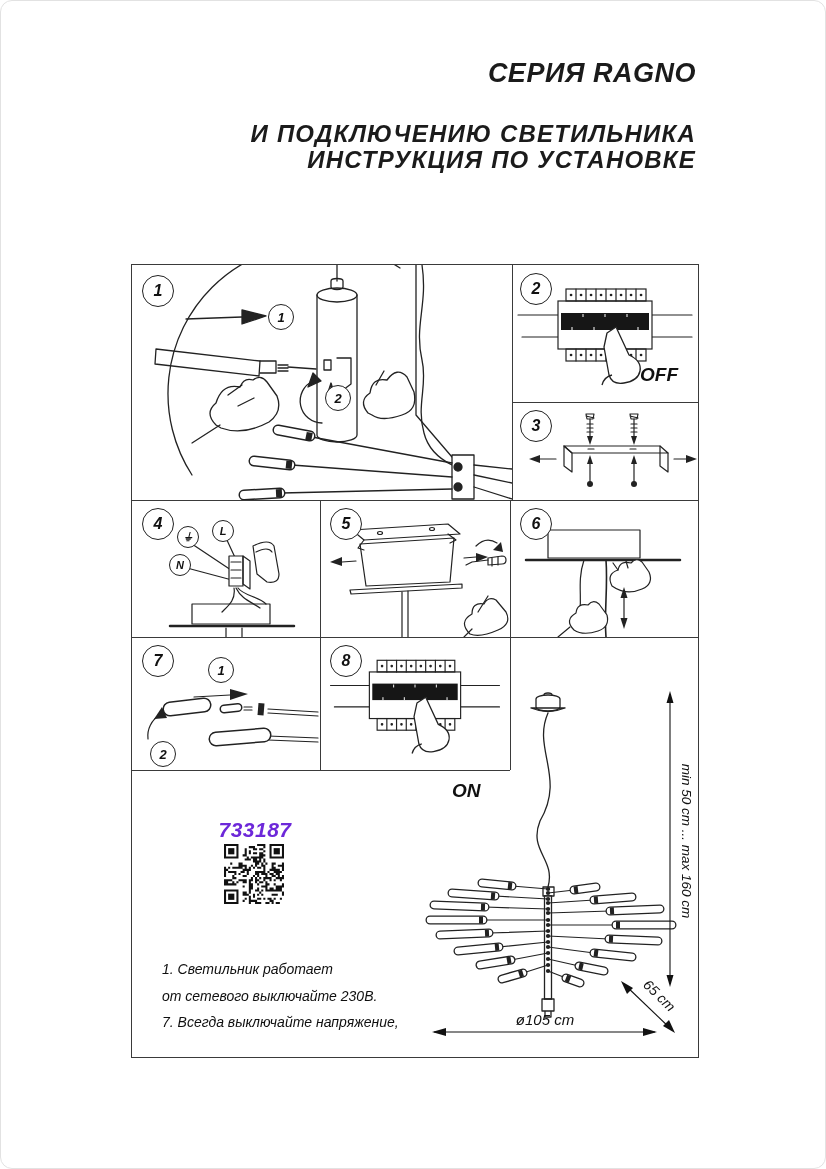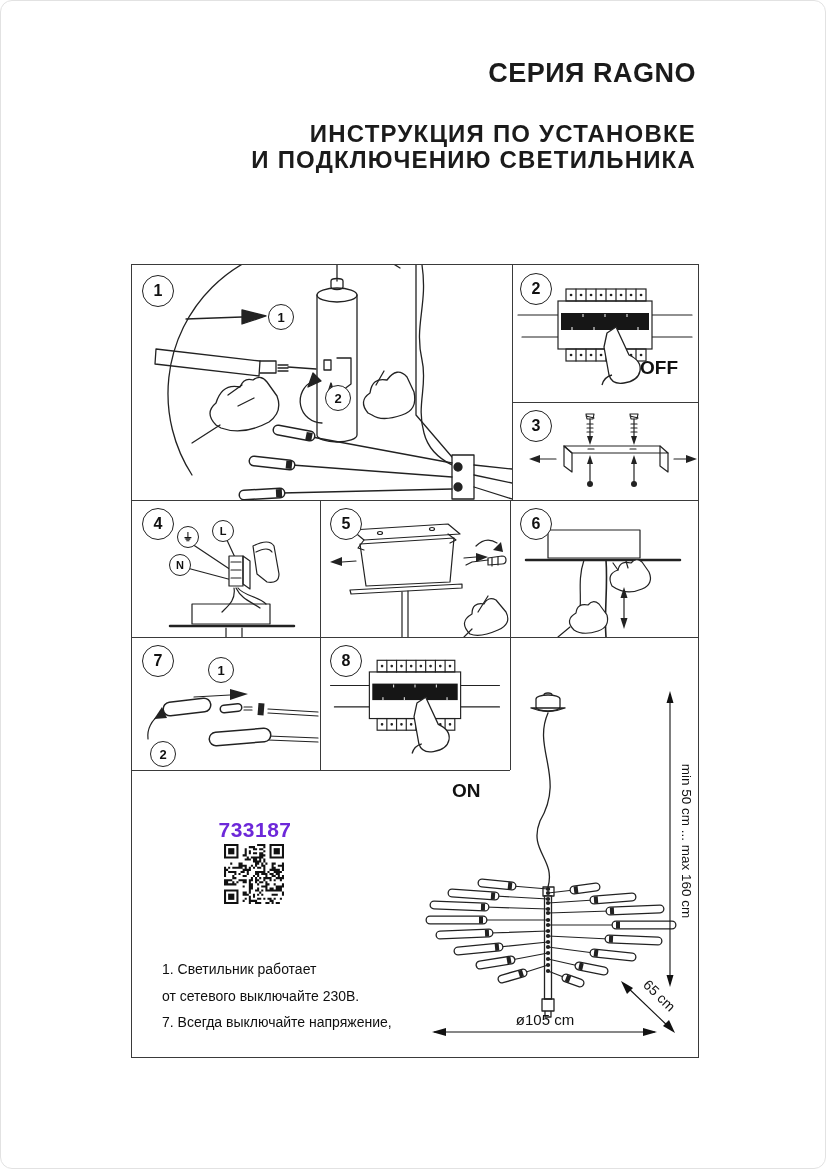--- a/index.html
+++ b/index.html
@@ -1,18 +1,18 @@
 <!DOCTYPE html>
 <html><head>
 <meta charset="utf-8">
 <style>
   html,body{margin:0;padding:0;background:#fff;}
   .page{position:relative;width:826px;height:1169px;background:#fff;box-sizing:border-box;
         border:1px solid #e2e2e2;border-radius:12px;overflow:hidden;
-        font-family:"Liberation Sans",sans-serif;color:#1c1c1c;}
+        font-family:"Liberation Sans",sans-serif;color:#1c1c1c;font-style:italic;}
   
   .titles{position:absolute;top:56px;right:129px;text-align:right;}
   .t-big{font-size:27px;font-weight:bold;line-height:33px;letter-spacing:.5px;color:#1b1b1b;}
   .t-instr{margin-top:31px;font-size:24px;font-weight:bold;line-height:26px;letter-spacing:1.2px;color:#1b1b1b;}
   
   .grid{position:absolute;left:130px;top:263px;width:566px;height:792px;
         border:1.4px solid #3a3a3a;box-sizing:content-box;background:#fff;}
   .line{position:absolute;background:#3a3a3a;}
   .panel{position:absolute;}
   .badge{position:absolute;width:30px;height:30px;border:1.7px solid #222;border-radius:50%;
@@ -36,22 +36,22 @@
   .lamp{position:absolute;left:250px;top:372px;width:316px;height:420px;}
 </style>
 </head>
 <body>
 
 <div class="page">
 
   <div class="titles">
     <div class="t-big">СЕРИЯ RAGNO</div>
     <div class="t-instr">
+      <div>И ПОДКЛЮЧЕНИЮ СВЕТИЛЬНИКА</div>
       <div>ИНСТРУКЦИЯ ПО УСТАНОВКЕ</div>
-      <div>И ПОДКЛЮЧЕНИЮ СВЕТИЛЬНИКА</div>
     </div>
   </div>
 
   <div class="grid">
 
     <div class="line" style="left:0;top:235px;width:566px;height:1.4px;"></div>
     <div class="line" style="left:0;top:372px;width:566px;height:1.4px;"></div>
     <div class="line" style="left:380px;top:137px;width:186px;height:1.4px;"></div>
     <div class="line" style="left:0;top:505px;width:378px;height:1.4px;"></div>
     <div class="line" style="left:380px;top:0;width:1.4px;height:235px;"></div>
@@ -100,21 +100,21 @@
           <path d="M178 171 L146 165 M158 200 L122 196 M148 228 L112 230"></path>
         </g>
         <g stroke="#222" stroke-width="8" stroke-linecap="butt">
           <path d="M180 172 l-6 -1.2 M160 200 l-6 -0.6 M150 228 l-6 0.3"></path>
         </g>
       </svg>
     </section>
 
     <section class="panel" style="left:380px;top:0;width:186px;height:137px;">
       <span class="badge" style="left:8px;top:8px;">2</span>
-      <span class="switch-label" style="left:128px;top:92px;">OFF</span>
+      <span class="switch-label" style="left:128px;top:99px;">OFF</span>
       <svg class="ill" viewBox="0 0 186 137">
         <g stroke="#222" fill="none" stroke-width="1.2" stroke-linecap="round">
           <path d="M6 50 H46 M140 50 H180 M10 72 H46 M140 72 H180"></path>
           <rect x="46" y="36" width="94" height="48" fill="#fff"></rect>
           <rect x="54" y="24" width="80" height="12"></rect>
           <path d="M64 24v12M74 24v12M84 24v12M94 24v12M104 24v12M114 24v12M124 24v12"></path>
           <rect x="54" y="84" width="80" height="12"></rect>
           <path d="M64 84v12M74 84v12M84 84v12M94 84v12M104 84v12M114 84v12M124 84v12"></path>
         </g>
         <g stroke="#222" stroke-width="2.6" stroke-linecap="round">

